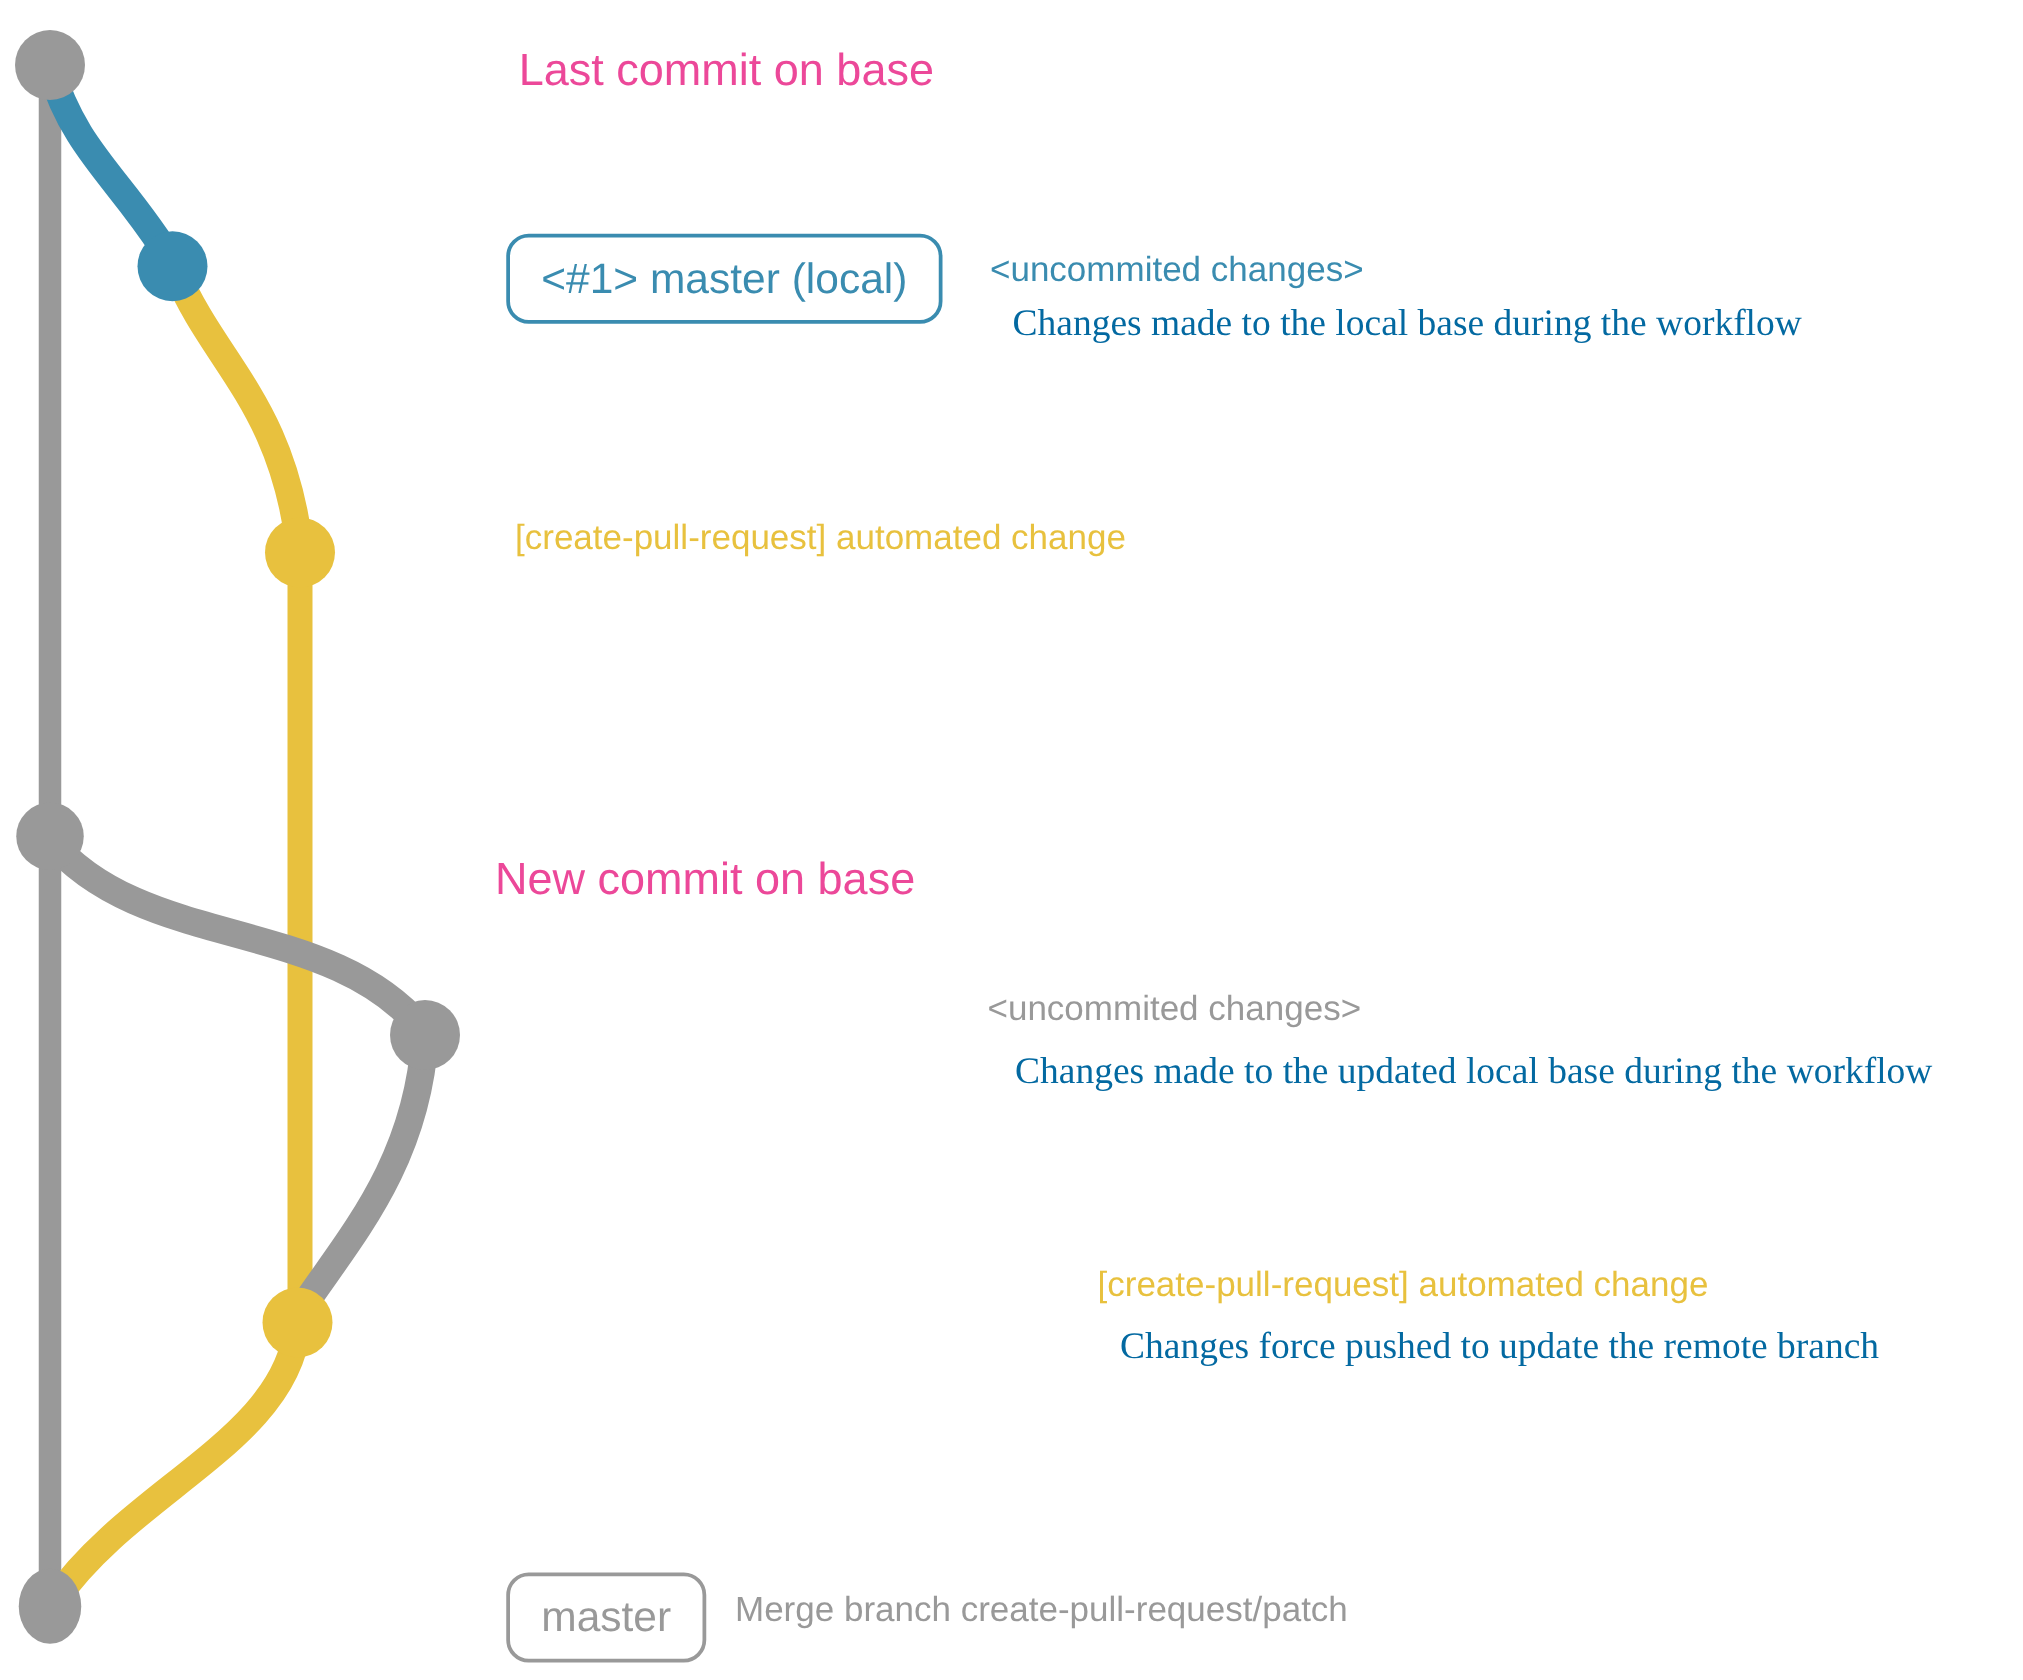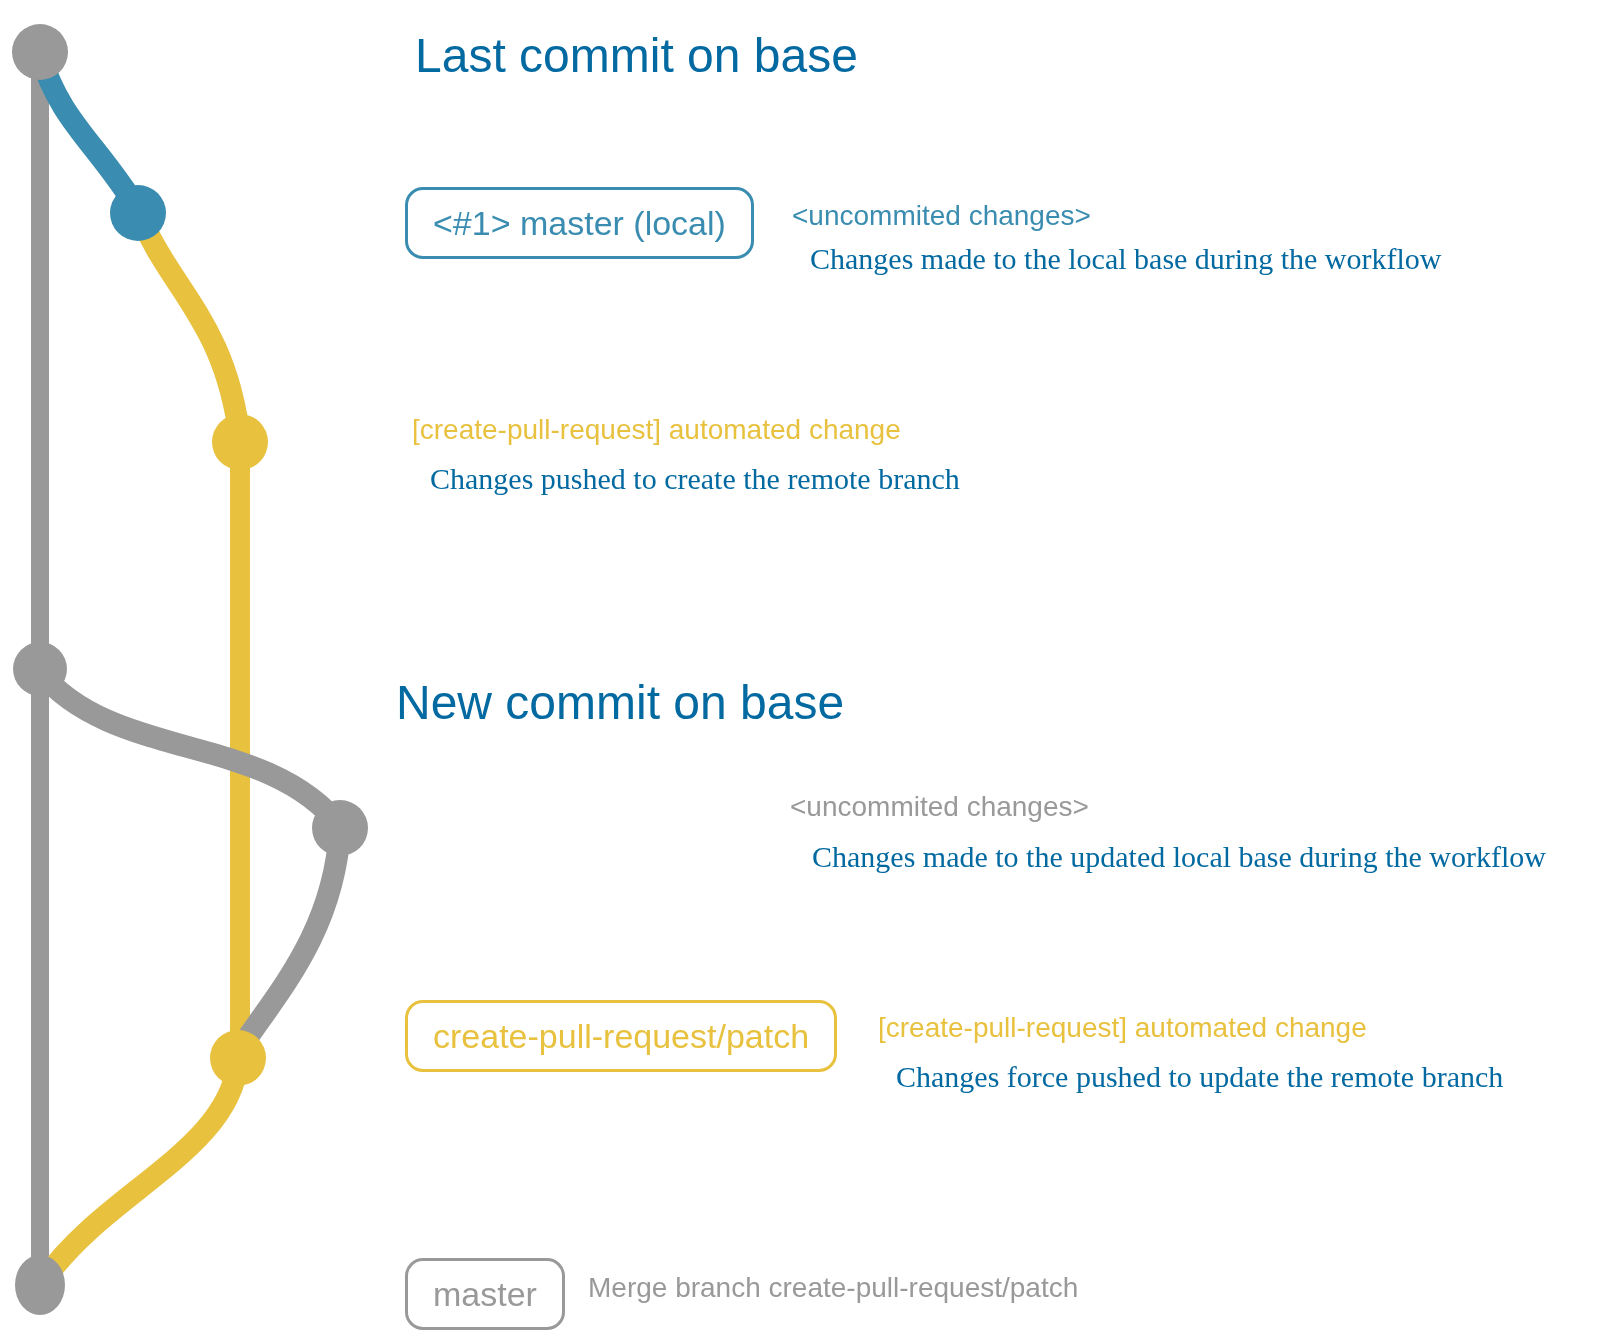--- a/index.html
+++ b/index.html
@@ -16,23 +16,23 @@
     font-family: "Liberation Sans", sans-serif;
   }
   #graph-svg {
     position: absolute;
     left: 0;
     top: 0;
   }
   .abs { position: absolute; white-space: nowrap; }
 
   .title-text {
-    font-size: 48px;
+    font-size: 36px;
     line-height: 40px;
-    color: #0369a1;
+    color: #ec4899;
   }
   .gray-text  { color: #999999; }
   .blue-text  { color: #3a8cb0; }
   .yellow-text{ color: #e8c13e; }
 
   .tag-box {
     display: inline-flex;
     align-items: center;
     justify-content: center;
     height: 72px;
@@ -91,27 +91,25 @@
     <ellipse cx="40" cy="1285" rx="25" ry="30" fill="#999999"></ellipse>
   </svg>
 
   <div class="abs title-text" style="left:415px; top:36px;">Last commit on base</div>
 
   <div class="abs tag-box tag-blue" style="left:405px; top:187px;">&lt;#1&gt; master (local)</div>
   <div class="abs note-text blue-text" style="left:792px; top:196px;">&lt;uncommited changes&gt;</div>
   <div class="abs serif-text" style="left:810px; top:240px;">Changes made to the local base during the workflow</div>
 
   <div class="abs msg-text yellow-text" style="left:412px; top:410px;">[create-pull-request] automated change</div>
-  <div class="abs serif-text" style="left:430px; top:460px;">Changes pushed to create the remote branch</div>
 
   <div class="abs title-text" style="left:396px; top:640px;margin-top:43px;">New commit on base</div>
 
   <div class="abs note-text gray-text" style="left:790px; top:787px;">&lt;uncommited changes&gt;</div>
   <div class="abs serif-text" style="left:812px; top:838px;">Changes made to the updated local base during the workflow</div>
 
-  <div class="abs tag-box tag-yellow" style="left:405px; top:1000px;">create-pull-request/patch</div>
   <div class="abs msg-text yellow-text" style="left:878px; top:1008px;">[create-pull-request] automated change</div>
   <div class="abs serif-text" style="left:896px; top:1058px;">Changes force pushed to update the remote branch</div>
 
   <div class="abs tag-box tag-gray" style="left:405px; top:1258px;">master</div>
   <div class="abs msg-text gray-text" style="left:588px; top:1268px;">Merge branch create-pull-request/patch</div>
 
 </div>
 
 </body></html>

